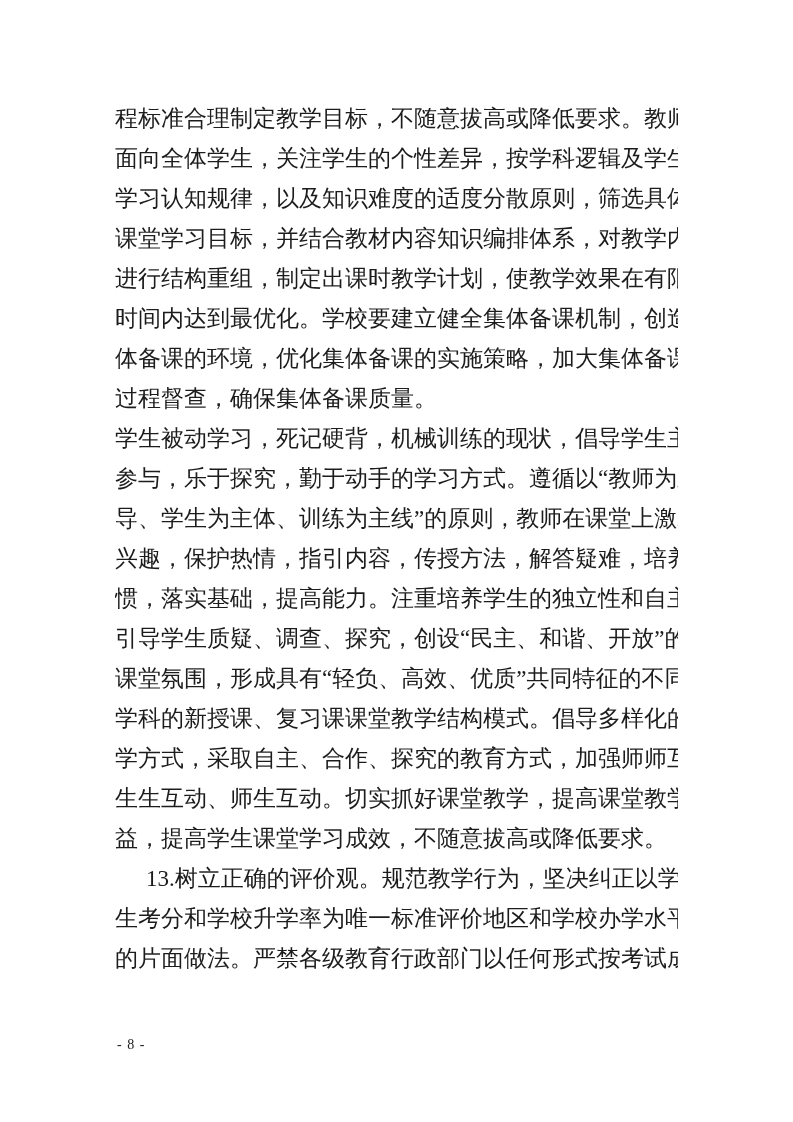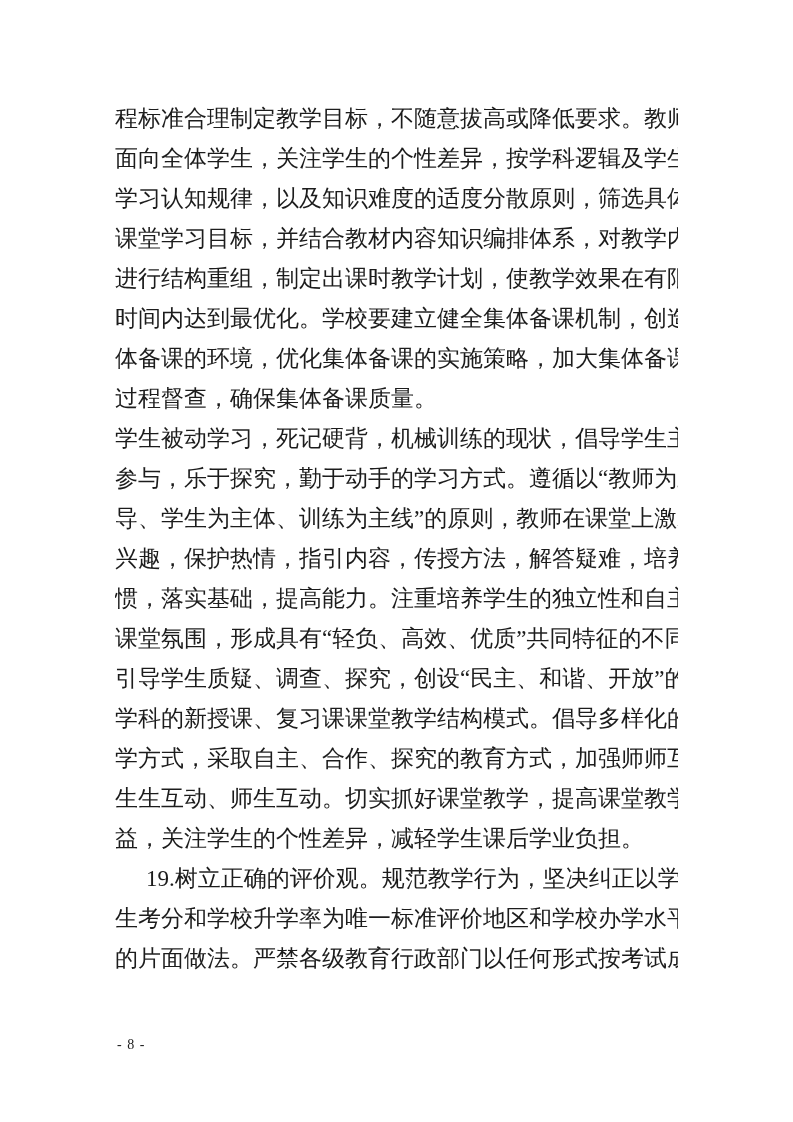--- a/index.html
+++ b/index.html
@@ -70,30 +70,30 @@
       <div class="line">体备课的环境，优化集体备课的实施策略，加大集体备课的</div>
       <div class="line para-end">过程督查，确保集体备课质量。</div>
     </div>
 
     <div>
       <div class="line">学生被动学习，死记硬背，机械训练的现状，倡导学生主动</div>
       <div class="line">参与，乐于探究，勤于动手的学习方式。遵循以“教师为主</div>
       <div class="line">导、学生为主体、训练为主线”的原则，教师在课堂上激发</div>
       <div class="line">兴趣，保护热情，指引内容，传授方法，解答疑难，培养习</div>
       <div class="line">惯，落实基础，提高能力。注重培养学生的独立性和自主性，</div>
+      <div class="line">引导学生质疑、调查、探究，创设“民主、和谐、开放”的</div>
       <div class="line">课堂氛围，形成具有“轻负、高效、优质”共同特征的不同</div>
-      <div class="line">引导学生质疑、调查、探究，创设“民主、和谐、开放”的</div>
       <div class="line">学科的新授课、复习课课堂教学结构模式。倡导多样化的教</div>
       <div class="line">学方式，采取自主、合作、探究的教育方式，加强师师互动、</div>
       <div class="line">生生互动、师生互动。切实抓好课堂教学，提高课堂教学效</div>
-      <div class="line para-end">益，关注学生的个性差异，减轻学生课后学业负担。</div>
+      <div class="line para-end">益，提高学生课堂学习成效，不随意拔高或降低要求。</div>
     </div>
 
     <div>
-      <div class="line indent">19.树立正确的评价观。规范教学行为，坚决纠正以学</div>
+      <div class="line indent">13.树立正确的评价观。规范教学行为，坚决纠正以学</div>
       <div class="line">生考分和学校升学率为唯一标准评价地区和学校办学水平</div>
       <div class="line">的片面做法。严禁各级教育行政部门以任何形式按考试成绩</div>
     </div>
 
   </div>
 
   <div class="footer">
     <span>- 8 -</span>
   </div>
 

